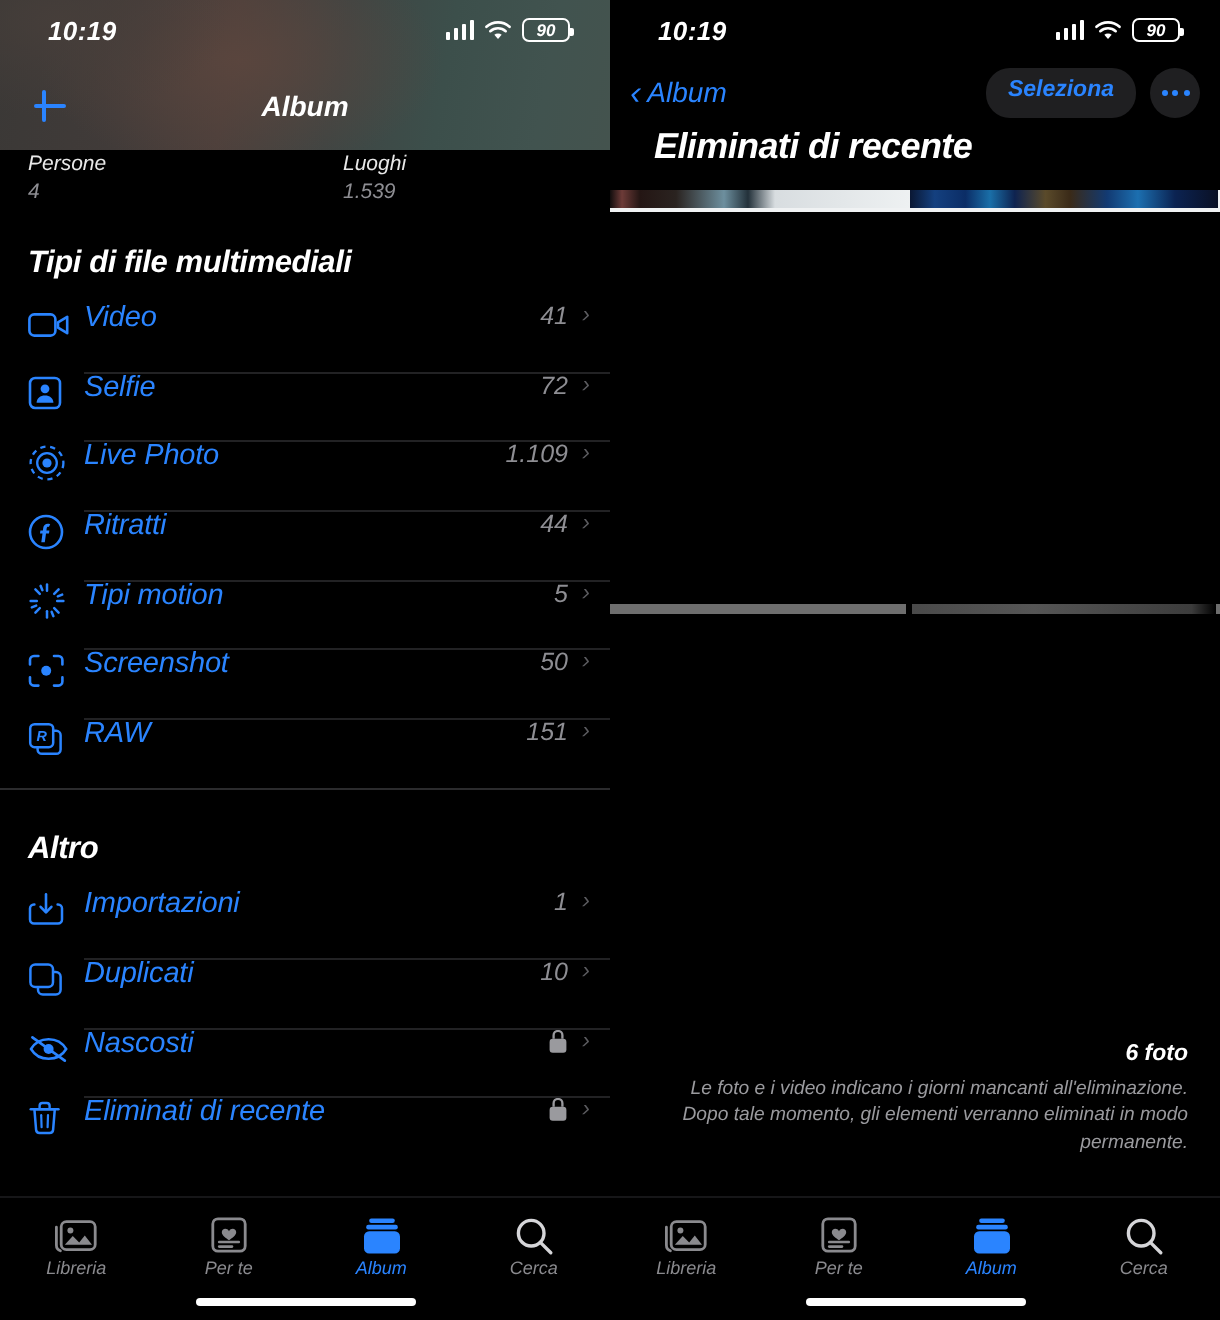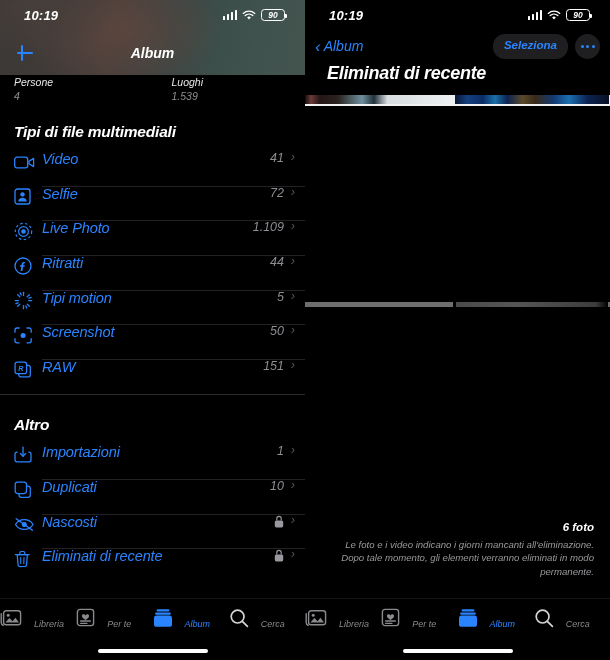--- a/index.html
+++ b/index.html
@@ -85,21 +85,21 @@
   .row-count { color:#8e8e93; font-size:12.5px; margin-right:7px; }
   .chev { color:#5a5a5e; font-size:12px; line-height:1; }
   .lock { margin-right:7px; display:inline-block; }
 
   
   .tabbar {
     position:absolute; bottom:0; left:0; width:305px; height:62px;
     background:#000; display:flex; align-items:flex-start; padding-top:7px;
     border-top:0.5px solid #161618;
   }
-  .tab { flex:1; display:flex; align-items:flex-end; gap:12px; cursor:pointer; }
+  .tab { flex:1; display:flex; flex-direction:column; align-items:center; gap:0; cursor:pointer; }
   .tab-ico { height:23px; display:flex; align-items:center; justify-content:center; }
   .tab-lbl { font-size:9px; color:#8a8a8e; }
   .tab.active .tab-lbl { color:#2a84ff; }
   .homebar {
     position:absolute; bottom:7px; left:50%; transform:translateX(-50%);
     width:110px; height:4.5px; background:#fff; border-radius:3px;
   }
 
   
   .r-navbar {

